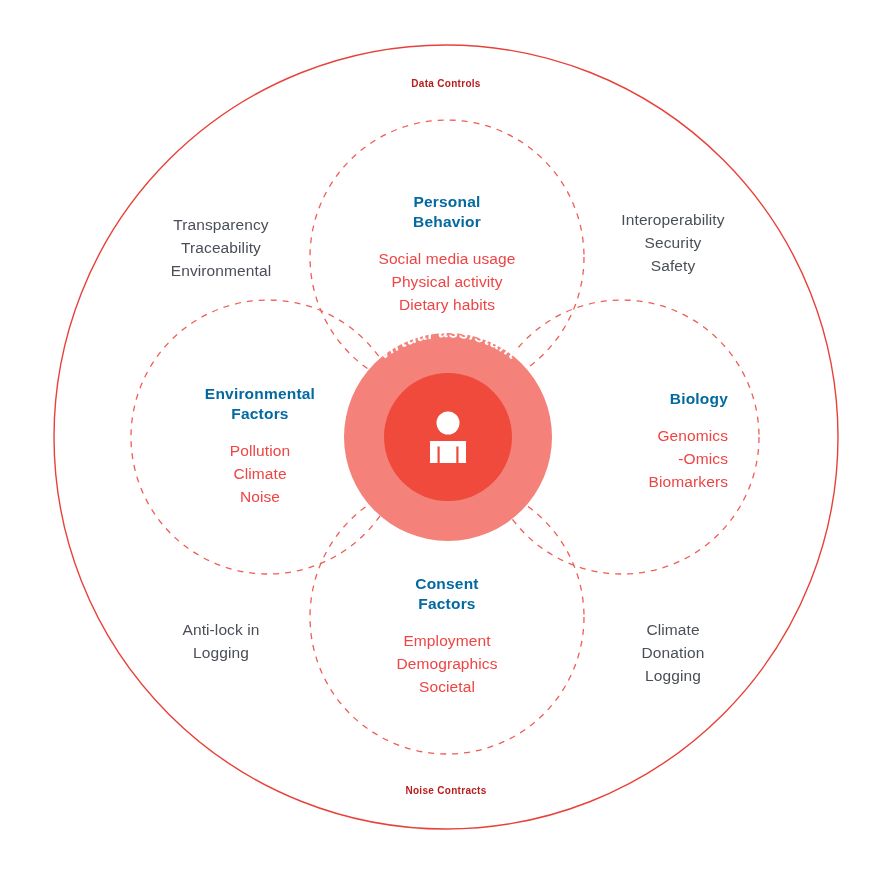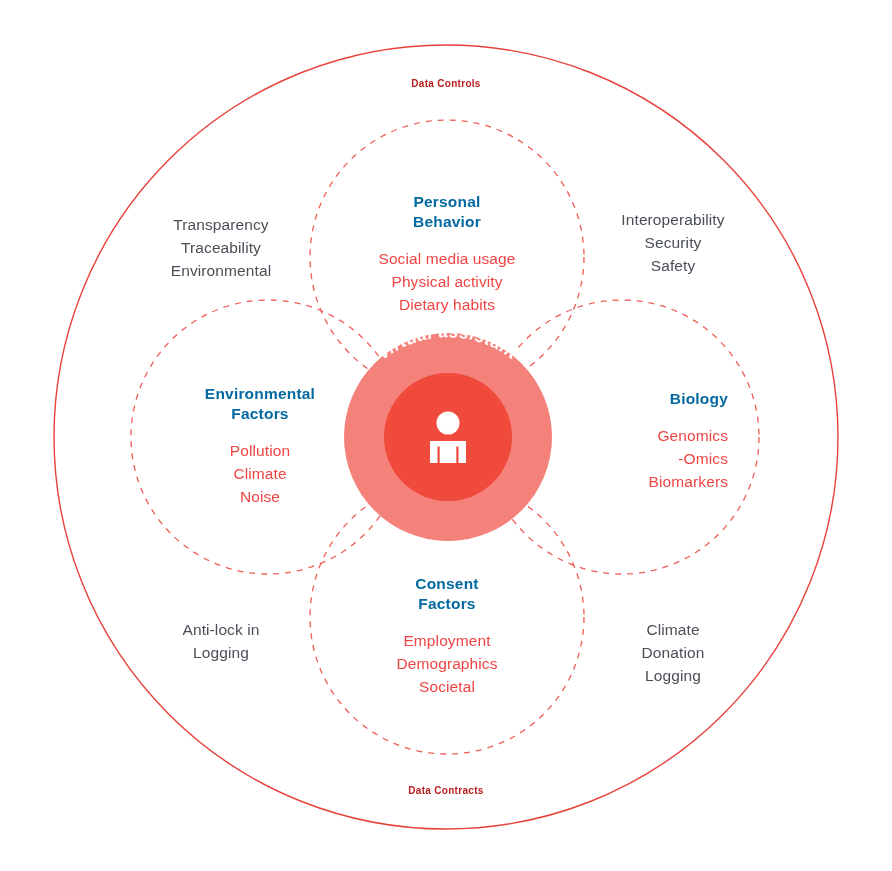--- a/index.html
+++ b/index.html
@@ -92,21 +92,21 @@
       <textPath href="#captionArc" startOffset="50%" text-anchor="middle">virtual assistant</textPath>
     </text>
 
     <g fill="#ffffff">
       <circle cx="448" cy="423" r="11.5"></circle>
       <path d="M 430 441 h 36 a 0 0 0 0 1 0 0 v 22 h -7.5 v -16.5 h -2.2 v 16.5 h -16.6 v -16.5 h -2.2 v 16.5 h -7.5 z"></path>
     </g>
   </svg>
 
   <div class="ring-label" id="ring-label-top">Data Controls</div>
-  <div class="ring-label" id="ring-label-bottom">Data Contracts</div>
+  <div class="ring-label" id="ring-label-bottom">Noise Contracts</div>
 
   <div class="txtblock" id="lobe-personal-behavior">
     <div class="lobe-title">
       <div>Personal</div>
       <div>Behavior</div>
     </div>
     <div class="lobe-items">
       <div>Social media usage</div>
       <div>Physical activity</div>
       <div>Dietary habits</div>

